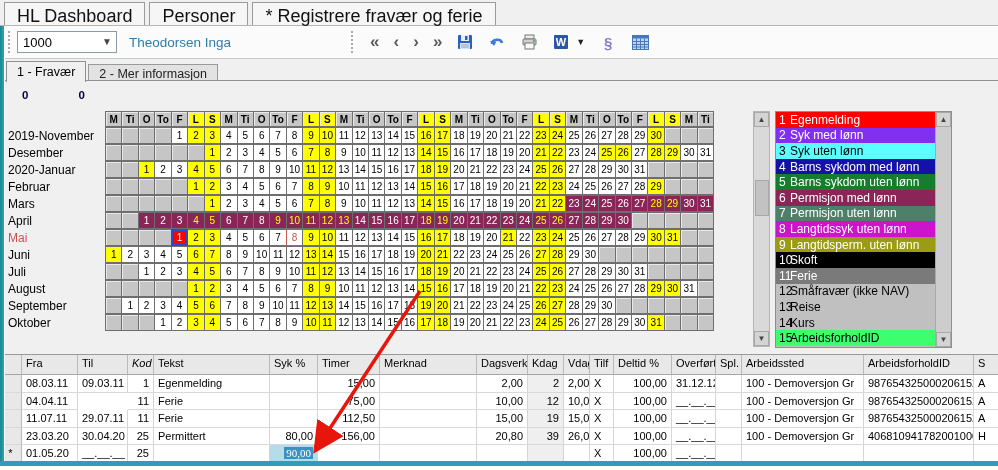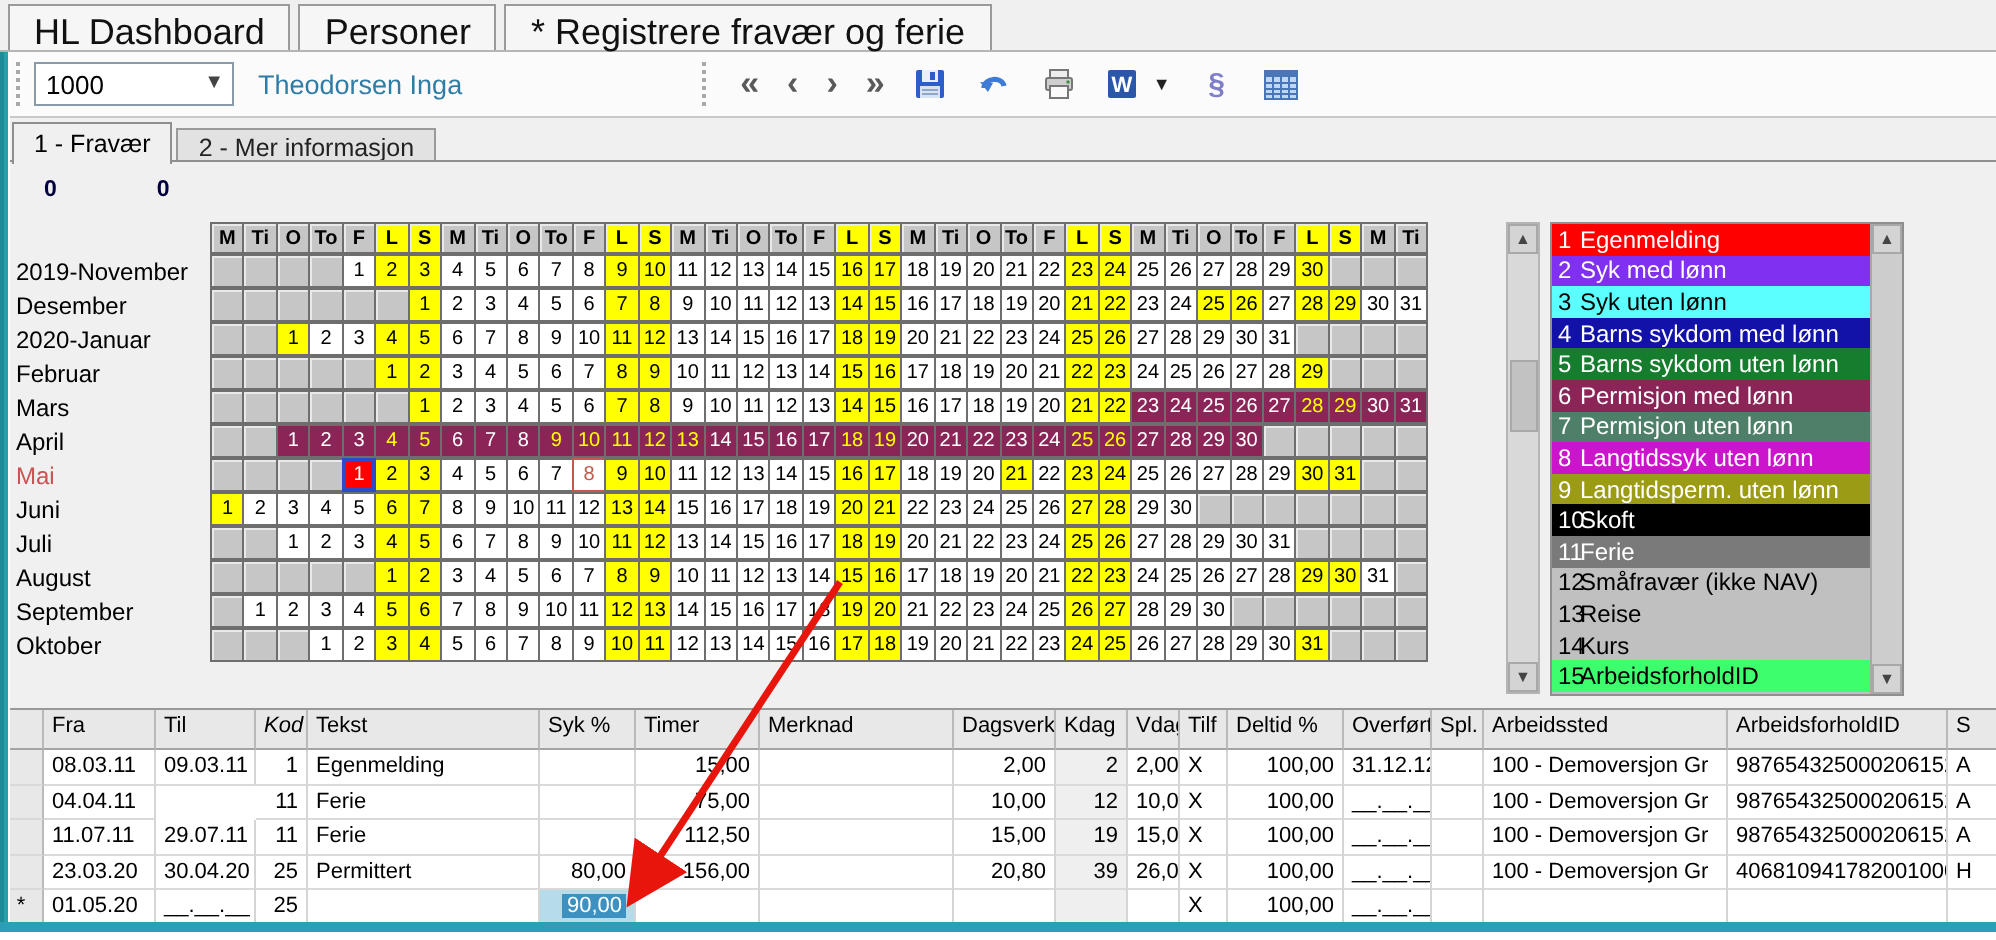--- a/index.html
+++ b/index.html
@@ -67,21 +67,21 @@
   
   .grid{position:absolute;left:0;top:273px;width:998px;height:188px;background:#fff;border-top:1px solid #999;}
   .trow{display:flex;height:17.6px;}
   .trow.thead{height:20px;}
   .tc{border-right:1px solid #D5D5D5;border-bottom:1px solid #D9D9D9;font-size:11px;padding:2px 4px 0;white-space:nowrap;overflow:hidden;background:#fff;}
   .thead .tc{background:#E8E8E8;border-right:1px solid #B9B9B9;border-bottom:1px solid #A5A5A5;color:#000;}
   .tc.sel{background:#E8E8E8;border-right:1px solid #B9B9B9;text-align:center;padding:2px 0 0;}
   .tc.r{text-align:right;}
   .tc.gray{background:#EFEFEF;}
   .cell-selected{background:#B5DCE8;}
-  .cell-selected span{background:#3D91C0;color:#fff;padding:0 2px;}
+  .cell-selected span{background:#3D91C0;color:#fff;padding:0 2px;font-family:Liberation Serif, serif;}
 
   .arrow-svg{position:absolute;left:0;top:0;width:998px;height:470px;pointer-events:none;z-index:20;}
 </style>
 </head>
 <body>
 
 <div id="app">
 
   <div class="top-strip">
     <div class="doc-tab">HL Dashboard</div>

